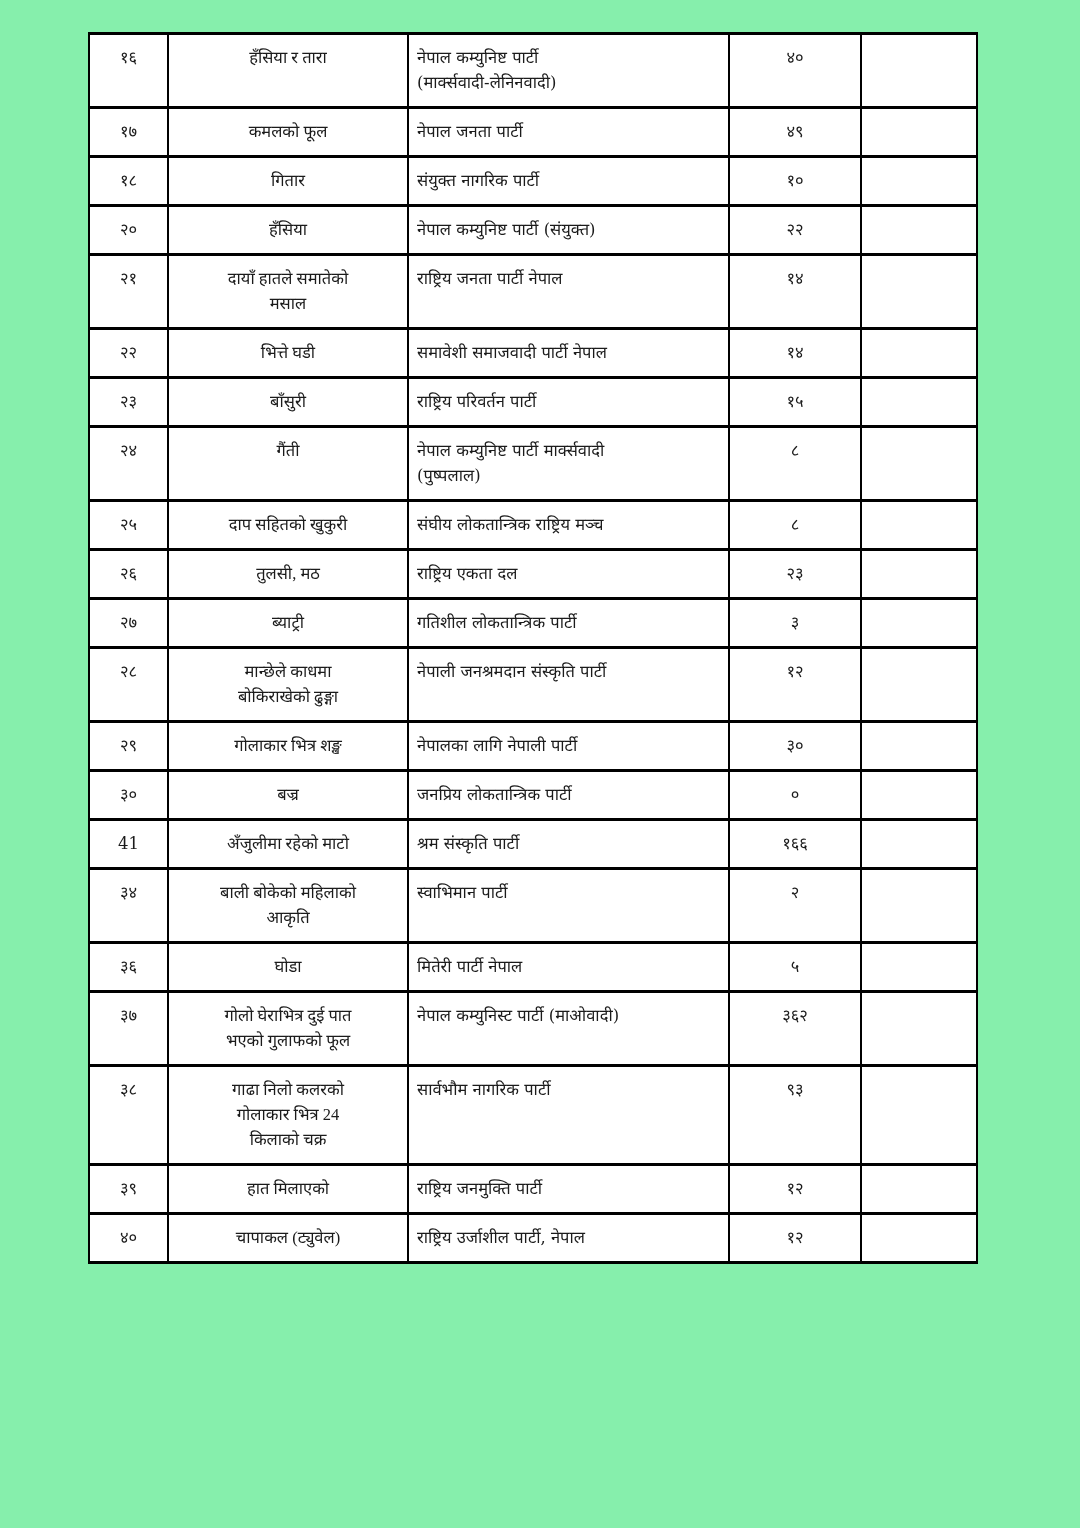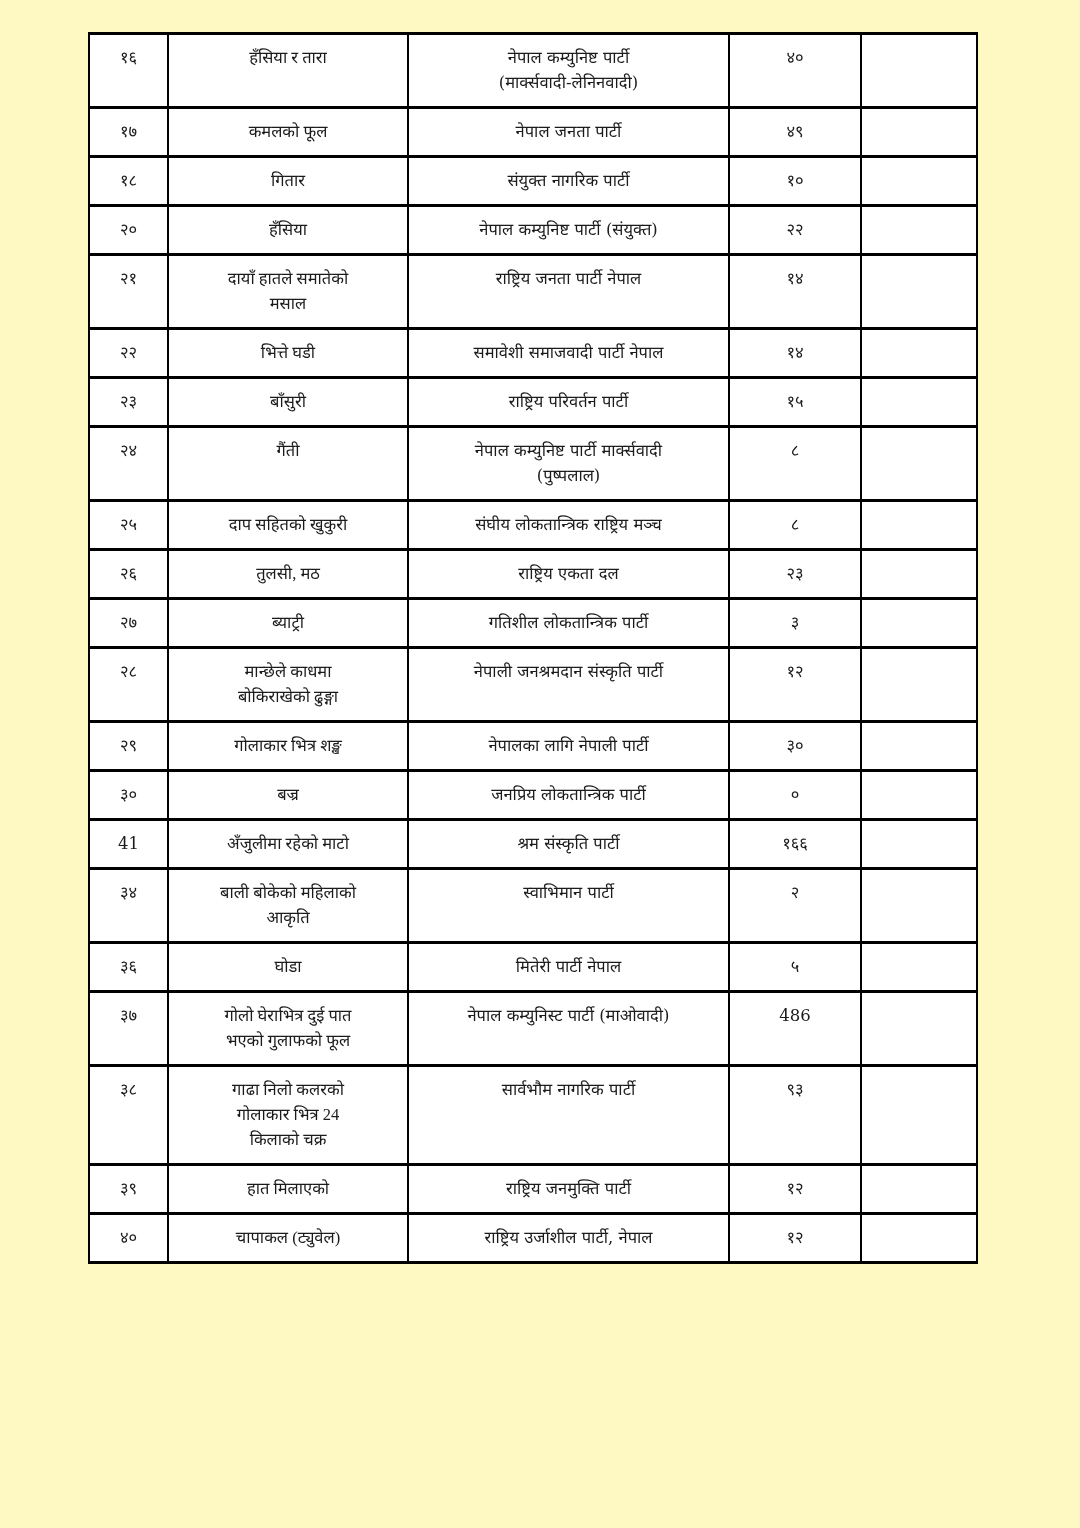--- a/index.html
+++ b/index.html
@@ -12,21 +12,21 @@
     height: 1528px;
     position: relative;
     overflow: hidden;
     font-family: "DejaVu Serif", "Liberation Serif", serif;
     color: #1b1b1b;
   }
   .page {
     position: absolute;
     left: 0; top: 0;
     width: 1080px; height: 1528px;
-    background: #fef9c3;
+    background: #86efac;
   }
   table.party-table {
     position: absolute;
     left: 88px;
     top: 32px;
     width: 838px;
     border-collapse: collapse;
     table-layout: fixed;
     background: #ffffff;
   }
@@ -36,21 +36,21 @@
     border-width: 3px 2px;
     vertical-align: top;
     font-size: 16.5px;
     line-height: 25px;
     padding: 10px 8px 11px 8px;
     color: #1b1b1b;
     overflow: hidden;
   }
   td.c-sn    { width: 61px;  text-align: center; }
   td.c-sym   { width: 222px; text-align: center; white-space: pre-line; font-family: Liberation Serif, serif; }
-  td.c-party { width: 303px; text-align: center; padding-left: 12px; white-space: pre-line; }
+  td.c-party { width: 303px; text-align: left; padding-left: 12px; white-space: pre-line; }
   td.c-count { width: 114px; text-align: center; }
   td.c-rem   { width: 98px; }
 </style>
 </head>
 <body>
 
 <div class="page">
   <table class="party-table">
     <tbody>
       <tr>
@@ -175,21 +175,21 @@
         <td class="c-sym">घोडा</td>
         <td class="c-party">मितेरी पार्टी नेपाल</td>
         <td class="c-count">५</td>
         <td class="c-rem"></td>
       </tr>
       <tr>
         <td class="c-sn">३७</td>
         <td class="c-sym">गोलो घेराभित्र दुई पात
 भएको गुलाफको फूल</td>
         <td class="c-party">नेपाल कम्युनिस्ट पार्टी (माओवादी)</td>
-        <td class="c-count">486</td>
+        <td class="c-count">३६२</td>
         <td class="c-rem"></td>
       </tr>
       <tr>
         <td class="c-sn">३८</td>
         <td class="c-sym">गाढा निलो कलरको
 गोलाकार भित्र 24
 किलाको चक्र</td>
         <td class="c-party">सार्वभौम नागरिक पार्टी</td>
         <td class="c-count">९३</td>
         <td class="c-rem"></td>

